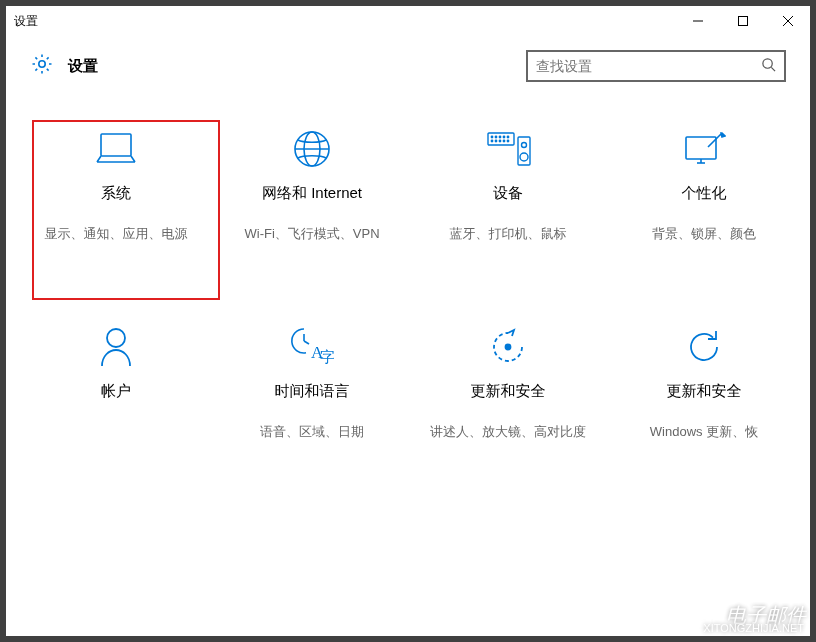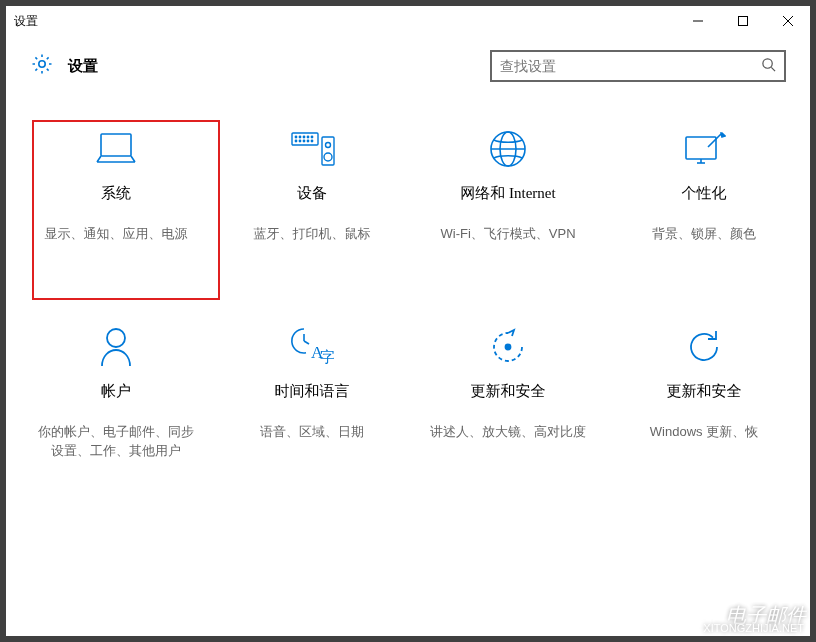--- a/index.html
+++ b/index.html
@@ -47,21 +47,21 @@
       display: flex;
       align-items: center;
       gap: 14px;
     }
     .gear-icon { color: #0078d7; }
     .header-title {
       font-size: 15px;
       font-weight: 600;
     }
     .searchbox {
-      width: 296px;
+      width: 260px;
       height: 32px;
       border: 2px solid #666;
       display: flex;
       align-items: center;
       padding: 0 8px;
       justify-content: space-between;
     }
     .searchbox-input {
       border: none;
       outline: none;
@@ -90,21 +90,20 @@
       height: 46px;
       display: flex;
       align-items: center;
       justify-content: center;
       color: #0078d7;
     }
     .tile-title {
       font-size: 15px;
       margin-top: 12px;
       color: #000;
-      font-family: Liberation Serif, serif;
     }
     .tile-desc {
       font-size: 13px;
       color: #666;
       margin-top: 22px;
       line-height: 1.45;
       max-width: 160px;
     }
     .highlight {
       position: absolute;
@@ -185,20 +184,33 @@
           <rect x="8" y="4" width="30" height="22" rx="1"></rect>
           <path d="M4 32h38 M8 26 4 32 M38 26l4 6"></path>
         </svg>
       </span>
       <div class="tile-title">系统</div>
       <div class="tile-desc">显示、通知、应用、电源</div>
     </div>
 
     <div class="tile">
       <span class="tile-icon">
+        <svg width="40" height="40" viewBox="0 0 40 40" fill="none" stroke="currentColor" stroke-width="1.6">
+          <circle cx="20" cy="20" r="17"></circle>
+          <ellipse cx="20" cy="20" rx="8" ry="17"></ellipse>
+          <line x1="3" y1="20" x2="37" y2="20"></line>
+          <path d="M6 11c5 3 23 3 28 0M6 29c5-3 23-3 28 0"></path>
+        </svg>
+      </span>
+      <div class="tile-title">网络和 Internet</div>
+      <div class="tile-desc">Wi-Fi、飞行模式、VPN</div>
+    </div>
+
+    <div class="tile">
+      <span class="tile-icon">
         <svg width="48" height="40" viewBox="0 0 48 40" fill="none" stroke="currentColor" stroke-width="1.4">
           <rect x="4" y="4" width="26" height="12" rx="1"></rect>
           <circle cx="8" cy="8" r="0.7" fill="currentColor"></circle>
             <circle cx="12" cy="8" r="0.7" fill="currentColor"></circle>
             <circle cx="16" cy="8" r="0.7" fill="currentColor"></circle>
             <circle cx="20" cy="8" r="0.7" fill="currentColor"></circle>
             <circle cx="24" cy="8" r="0.7" fill="currentColor"></circle>
           <circle cx="8" cy="12" r="0.7" fill="currentColor"></circle>
             <circle cx="12" cy="12" r="0.7" fill="currentColor"></circle>
             <circle cx="16" cy="12" r="0.7" fill="currentColor"></circle>
@@ -208,53 +220,39 @@
           <circle cx="40" cy="16" r="2.5"></circle>
             <circle cx="40" cy="28" r="4"></circle>
         </svg>
       </span>
       <div class="tile-title">设备</div>
       <div class="tile-desc">蓝牙、打印机、鼠标</div>
     </div>
 
     <div class="tile">
       <span class="tile-icon">
-        <svg width="40" height="40" viewBox="0 0 40 40" fill="none" stroke="currentColor" stroke-width="1.6">
-          <circle cx="20" cy="20" r="17"></circle>
-          <ellipse cx="20" cy="20" rx="8" ry="17"></ellipse>
-          <line x1="3" y1="20" x2="37" y2="20"></line>
-          <path d="M6 11c5 3 23 3 28 0M6 29c5-3 23-3 28 0"></path>
-        </svg>
-      </span>
-      <div class="tile-title">网络和 Internet</div>
-      <div class="tile-desc">Wi-Fi、飞行模式、VPN</div>
-    </div>
-
-    <div class="tile">
-      <span class="tile-icon">
         <svg width="44" height="40" viewBox="0 0 44 40" fill="none" stroke="currentColor" stroke-width="1.6">
           <rect x="4" y="8" width="30" height="22" rx="1"></rect>
           <line x1="15" y1="34" x2="23" y2="34"></line>
             <line x1="19" y1="30" x2="19" y2="34"></line>
           <path d="M26 18 40 4M40 4l3 3-3 1-1-4z" fill="currentColor"></path>
         </svg>
       </span>
       <div class="tile-title">个性化</div>
       <div class="tile-desc">背景、锁屏、颜色</div>
     </div>
 
     <div class="tile">
       <span class="tile-icon">
         <svg width="36" height="42" viewBox="0 0 36 42" fill="none" stroke="currentColor" stroke-width="1.8">
           <circle cx="18" cy="12" r="9"></circle>
           <path d="M4 40c0-10 7-16 14-16s14 6 14 16"></path>
         </svg>
       </span>
       <div class="tile-title">帐户</div>
-      <div class="tile-desc">你的帐户、电子邮件、同步设置、工作、其他用户</div>
     </div>
 
     <div class="tile">
       <span class="tile-icon">
         <svg width="44" height="42" viewBox="0 0 44 42" fill="none" stroke="currentColor" stroke-width="1.6">
           <path d="M14 3a12 12 0 1 0 2 23.8"></path>
           <line x1="14" y1="8" x2="14" y2="15"></line>
             <line x1="14" y1="15" x2="19" y2="18"></line>
           <text x="21" y="32" font-size="17" fill="currentColor" stroke="none" font-family="Microsoft YaHei">A</text>
           <text x="30" y="36" font-size="15" fill="currentColor" stroke="none" font-family="Microsoft YaHei">字</text>

